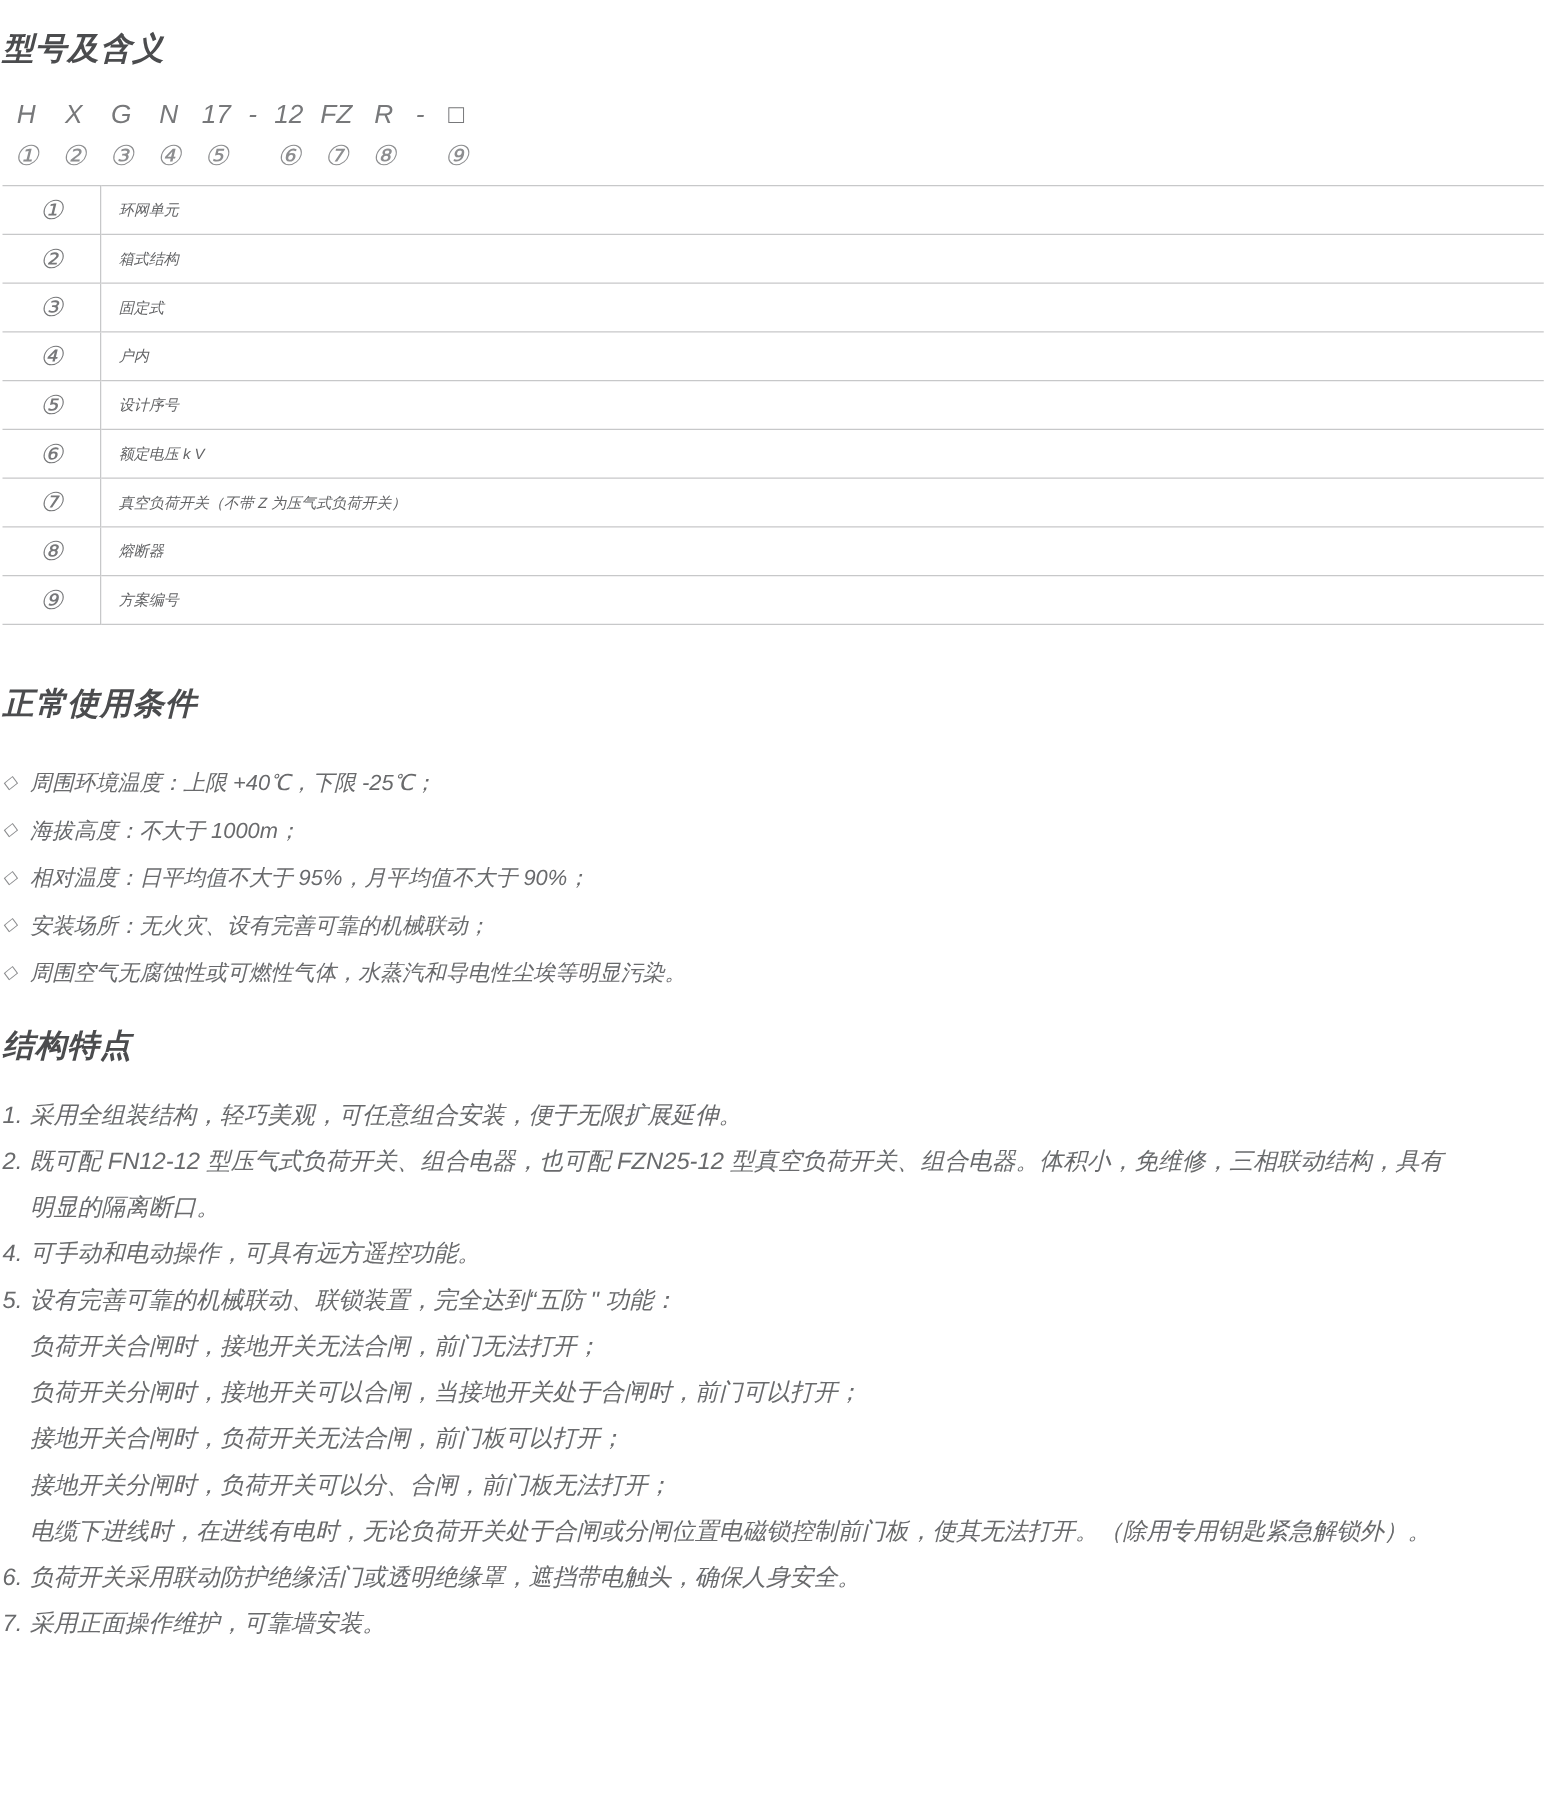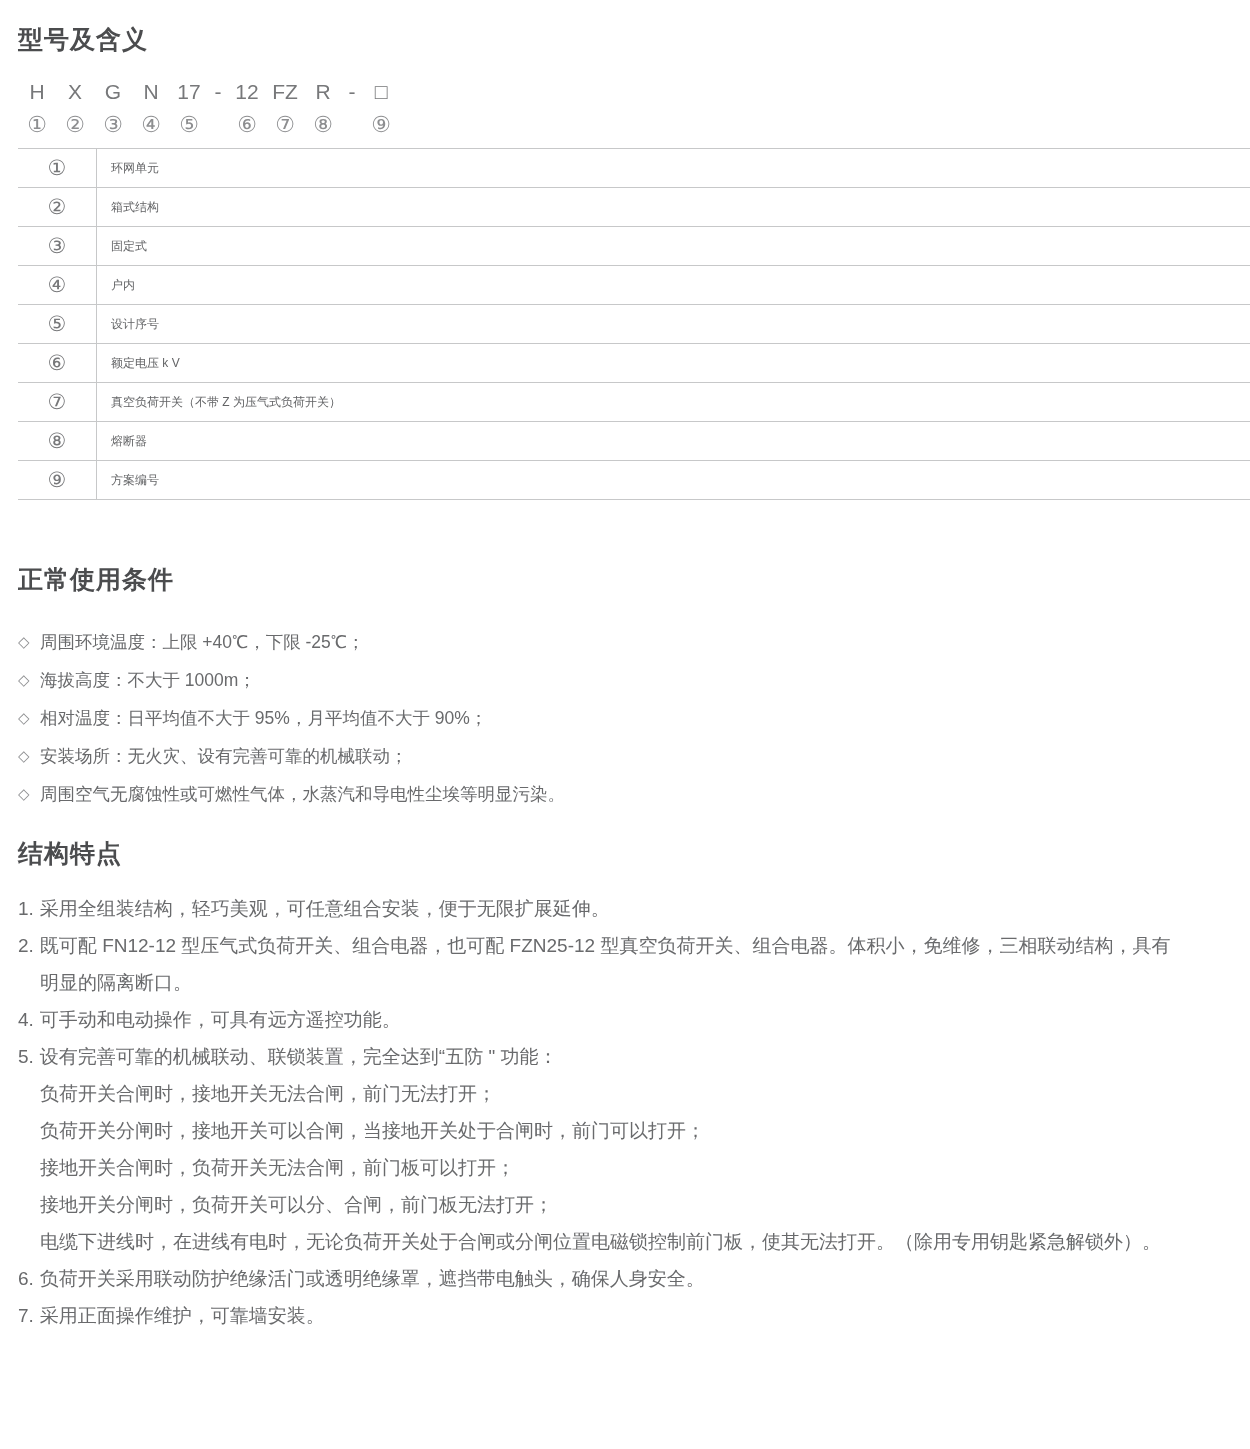--- a/index.html
+++ b/index.html
@@ -10,21 +10,22 @@
   body {
     width: 1250px;
     height: 1449px;
     font-family: "Liberation Sans", sans-serif;
     box-sizing: border-box;
     overflow: hidden;
   }
   .page {
     box-sizing: border-box;
     width: 1182px;
-    padding: 24px 10px 0 18px;
+    padding: 24px 10px 0 2px;
+    font-style: italic;
   }
   .section-title {
     font-size: 25px;
     font-weight: bold;
     color: #4b4c4e;
     margin: 0;
     line-height: 30px;
     letter-spacing: 1px;
   }
   
@@ -71,21 +72,21 @@
     border-right: 1px solid #c7c8c9;
     font-size: 21px;
     color: #77787a;
   }
   td.desc-cell {
     padding-left: 14px;
     font-size: 12px;
     color: #636466;
   }
   
-  .sec-conditions { margin-top: 64px; }
+  .sec-conditions { margin-top: 48px; }
   .conditions-list { margin-top: 29px; }
   .bullet {
     display: flex;
     line-height: 38px;
     font-size: 17.5px;
     color: #696a6c;
   }
   .bullet .bmark {
     width: 22px;
     flex: 0 0 22px;

